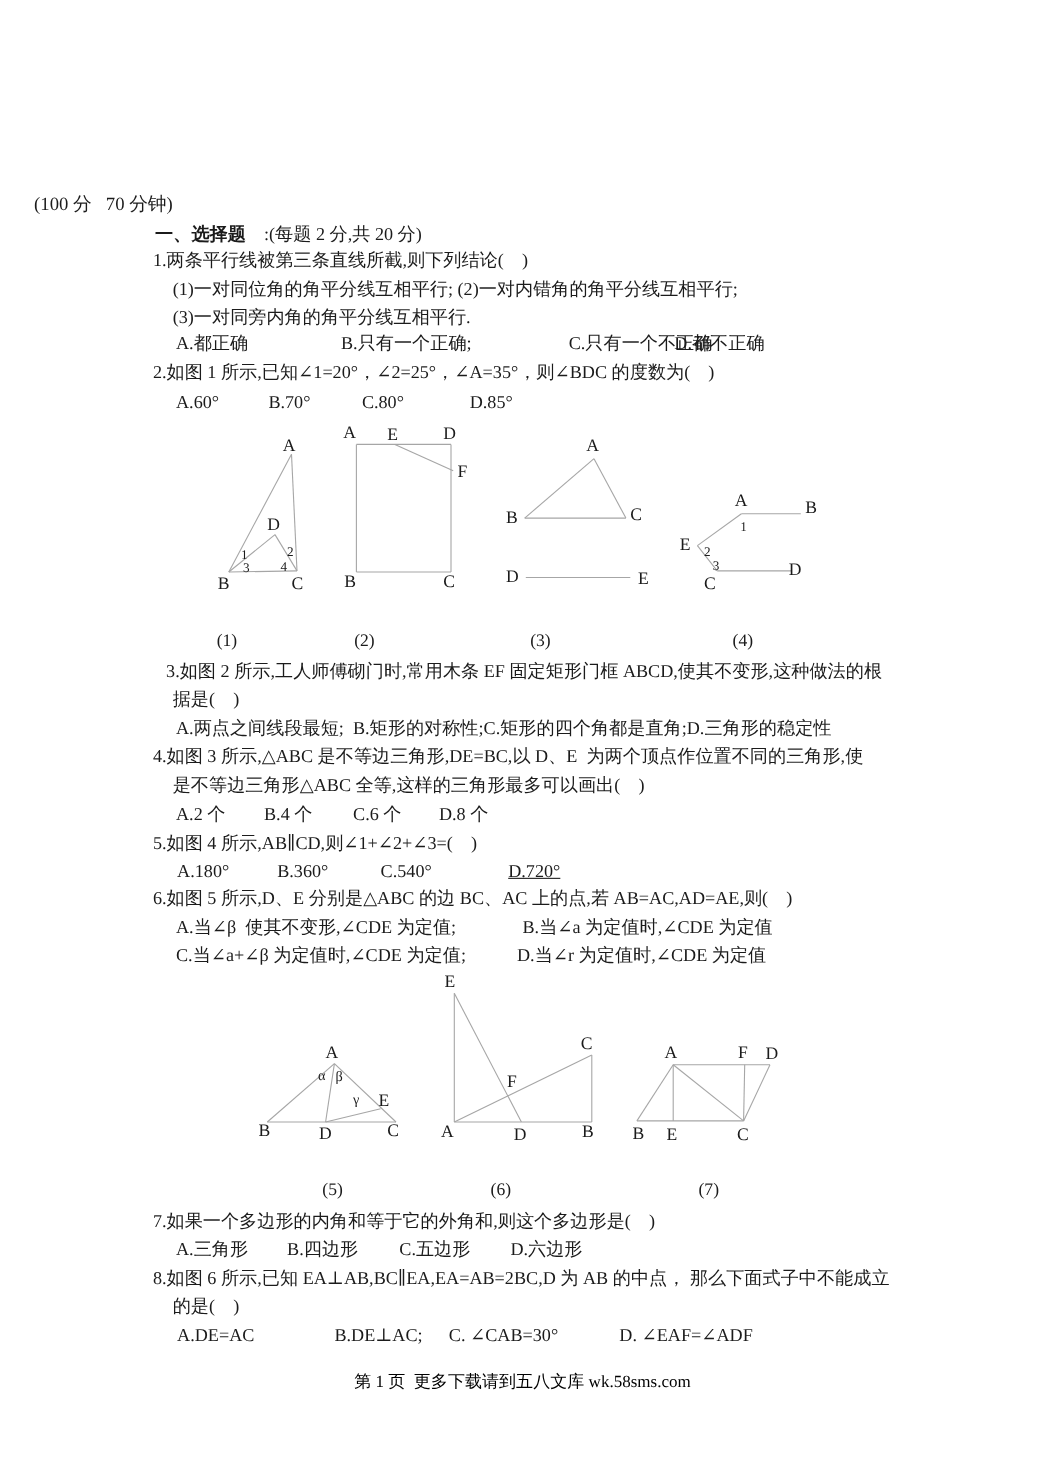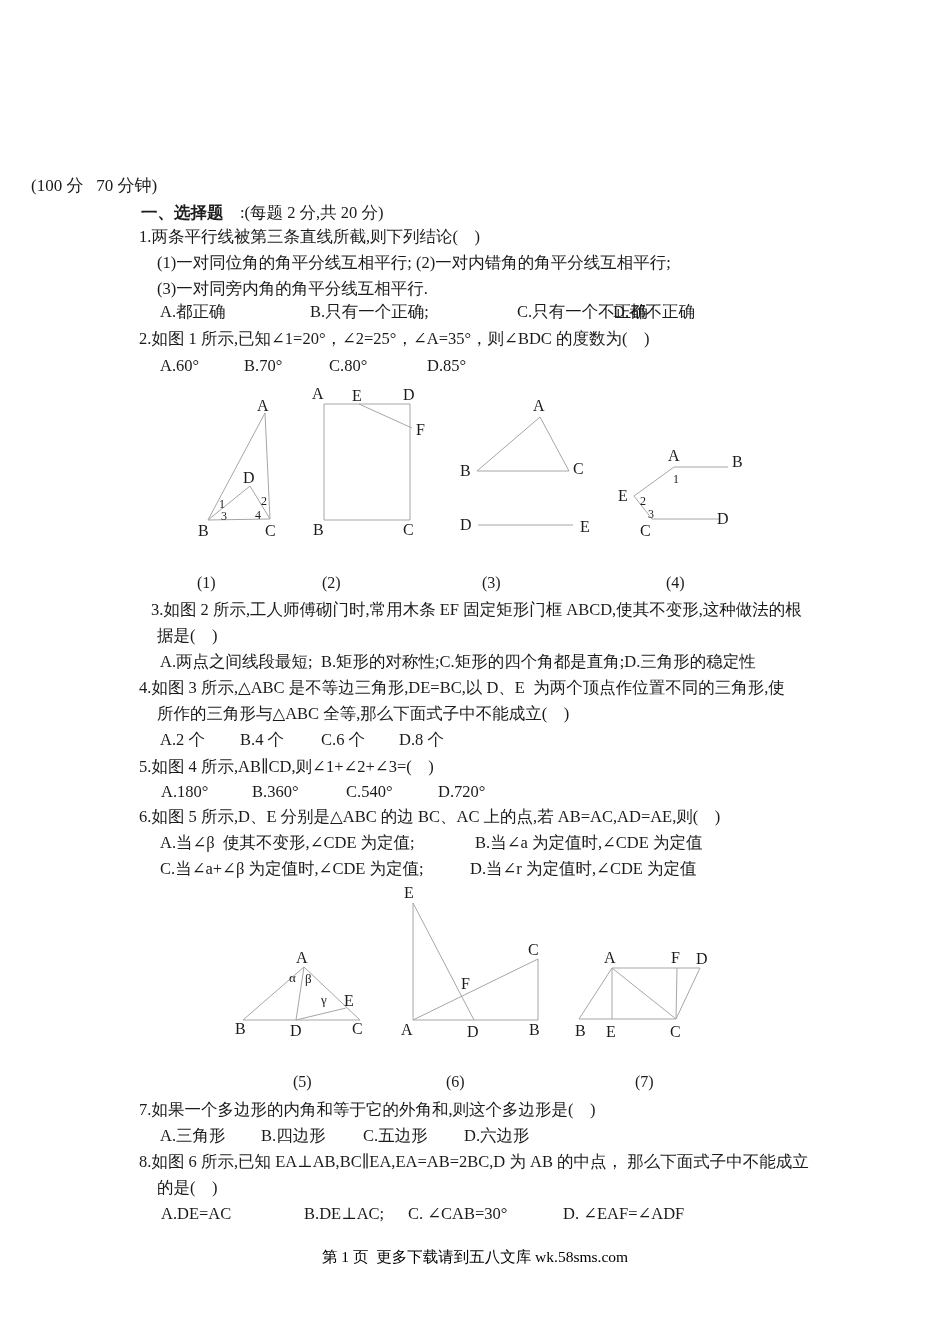--- a/index.html
+++ b/index.html
@@ -102,30 +102,30 @@
       <div class="tl" style="left: 613px; top: 302px;">D.都不正确</div>
       <div class="tl" style="left: 139px; top: 329px;">2.如图 1 所示,已知∠1=20°，∠2=25°，∠A=35°，则∠BDC 的度数为(    )</div>
       <div class="tl" style="left: 160px; top: 356px; text-align: center;">A.60°</div>
       <div class="tl" style="left: 244px; top: 356px;">B.70°</div>
       <div class="tl" style="left: 329px; top: 356px;">C.80°</div>
       <div class="tl" style="left: 427px; top: 356px;">D.85°</div>
       <div class="tl" style="left: 139px; top: 600px; margin-left: 12px;">3.如图 2 所示,工人师傅砌门时,常用木条 EF 固定矩形门框 ABCD,使其不变形,这种做法的根</div>
       <div class="tl" style="left: 157px; top: 626px;">据是(    )</div>
       <div class="tl" style="left: 160px; top: 652px;">A.两点之间线段最短;  B.矩形的对称性;C.矩形的四个角都是直角;D.三角形的稳定性</div>
       <div class="tl" style="left: 139px; top: 678px;">4.如图 3 所示,△ABC 是不等边三角形,DE=BC,以 D、E  为两个顶点作位置不同的三角形,使</div>
-      <div class="tl" style="left: 157px; top: 704px;">所作的三角形与△ABC 全等,那么下面式子中不能成立(    )</div>
+      <div class="tl" style="left: 157px; top: 704px;">是不等边三角形△ABC 全等,这样的三角形最多可以画出(    )</div>
       <div class="tl" style="left: 160px; top: 730px;">A.2 个</div>
       <div class="tl" style="left: 240px; top: 730px;">B.4 个</div>
       <div class="tl" style="left: 321px; top: 730px;">C.6 个</div>
       <div class="tl" style="left: 399px; top: 730px;">D.8 个</div>
       <div class="tl" style="left: 139px; top: 757px;">5.如图 4 所示,AB∥CD,则∠1+∠2+∠3=(    )</div>
       <div class="tl" style="left: 161px; top: 782px;">A.180°</div>
       <div class="tl" style="left: 252px; top: 782px;">B.360°</div>
       <div class="tl" style="left: 346px; top: 782px;">C.540°</div>
-      <div class="tl" style="left: 438px; top: 782px;">D.720°</div>
+      <div class="tl" style="left: 462px; top: 782px; text-decoration: underline;">D.720°</div>
       <div class="tl" style="left: 139px; top: 807px;">6.如图 5 所示,D、E 分别是△ABC 的边 BC、AC 上的点,若 AB=AC,AD=AE,则(    )</div>
       <div class="tl" style="left: 160px; top: 833px;">A.当∠β  使其不变形,∠CDE 为定值;</div>
       <div class="tl" style="left: 475px; top: 833px;">B.当∠a 为定值时,∠CDE 为定值</div>
       <div class="tl" style="left: 160px; top: 859px;">C.当∠a+∠β 为定值时,∠CDE 为定值;</div>
       <div class="tl" style="left: 470px; top: 859px;">D.当∠r 为定值时,∠CDE 为定值</div>
       <div class="tl" style="left: 139px; top: 1100px;">7.如果一个多边形的内角和等于它的外角和,则这个多边形是(    )</div>
       <div class="tl" style="left: 160px; top: 1126px;">A.三角形</div>
       <div class="tl" style="left: 261px; top: 1126px;">B.四边形</div>
       <div class="tl" style="left: 363px; top: 1126px;">C.五边形</div>
       <div class="tl" style="left: 464px; top: 1126px;">D.六边形</div>

